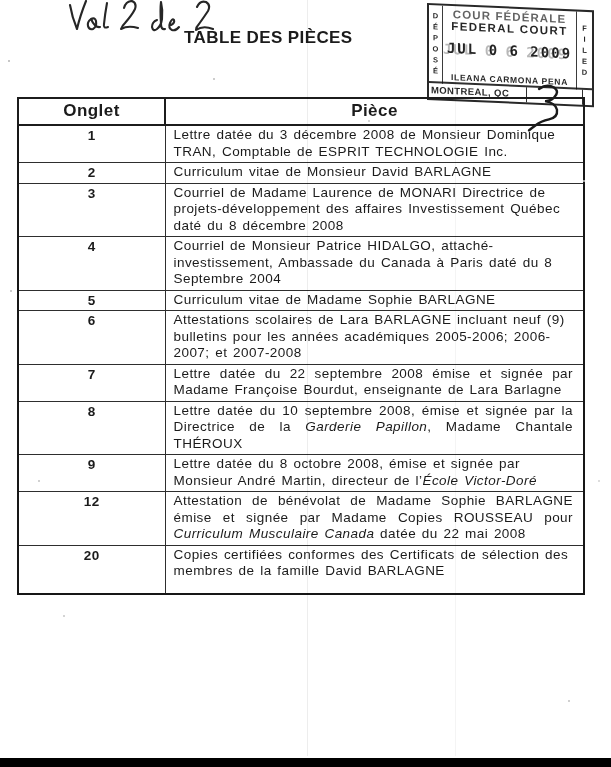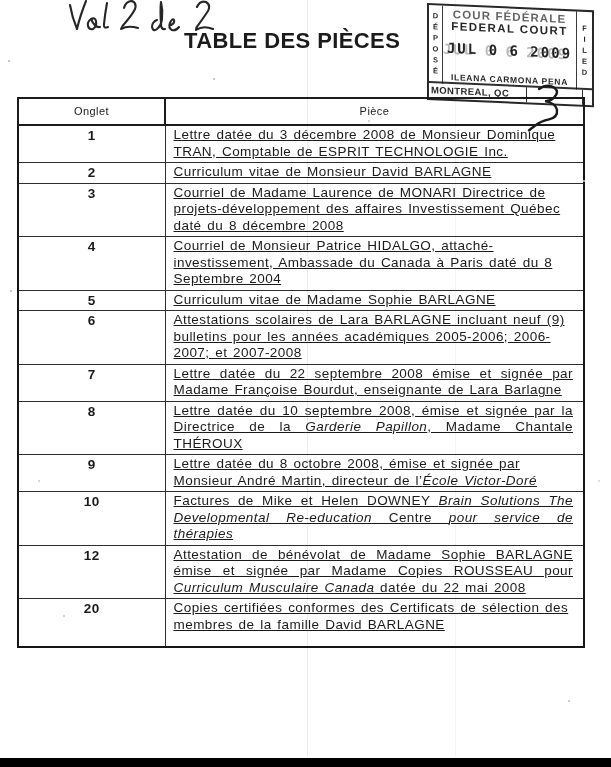--- a/index.html
+++ b/index.html
@@ -14,21 +14,21 @@
   }
   .sr{position:absolute;clip:rect(0 0 0 0);width:1px;height:1px;overflow:hidden;white-space:nowrap;}
 
   
   .hw-note{position:absolute;left:62px;top:-2px;width:160px;height:42px;}
   .hw-note svg path{fill:none;stroke:#262626;stroke-width:2.1;stroke-linecap:round;stroke-linejoin:round;}
 
   
   .doc-title{
     position:absolute;left:184px;top:28px;
-    font-size:22px;font-weight:bold;letter-spacing:.4px;
+    font-size:17px;font-weight:bold;letter-spacing:.4px;
   }
 
   
   .fold-line{position:absolute;top:0;width:1px;height:756px;pointer-events:none;}
   .fold-1{left:307px;background:rgba(0,0,0,.07);}
   .fold-2{left:455px;background:rgba(0,0,0,.045);}
   .scan-edge-bar{position:absolute;left:0;bottom:0;width:611px;height:9px;background:#000;}
   .scan-noise{
     position:absolute;left:8px;top:60px;width:2px;height:2px;background:#b5b5b5;border-radius:50%;
     box-shadow:30px 420px 0 #c2c2c2, 2px 230px 0 #bbb, 575px 120px 0 #c8c8c8,
@@ -38,29 +38,29 @@
 
   
   table.pieces{
     position:absolute;left:17px;top:97px;width:568px;
     border-collapse:collapse;table-layout:fixed;
     font-size:13.5px;line-height:16.5px;letter-spacing:.45px;word-spacing:1.5px;
   }
   table.pieces col.c-onglet{width:147px;}
   table.pieces th{
     border:2px solid #1c1c1c;
-    font-size:11px;font-weight:normal;text-align:center;
+    font-size:17px;font-weight:bold;text-align:center;
     height:23px;padding:1px 2px;
   }
   table.pieces td{
     border:1.5px solid #2e2e2e;
     vertical-align:top;
   }
   td.onglet{text-align:center;font-weight:bold;padding:2px 2px 1px;}
-  td.piece{padding:1px 10px 2px 8px;text-decoration:underline;}
+  td.piece{padding:1px 10px 2px 8px;}
   td.piece.justify{text-align:justify;}
   td.piece em{font-style:italic;}
   tr:last-child td{padding-bottom:13px;}
   table.pieces{border:2px solid #161616;}
 
   
   .stamp{
     position:absolute;left:427px;top:3px;width:163px;height:93px;
     border:2.5px solid rgba(10,10,10,.88);
     background:rgba(255,255,255,.93);
@@ -181,24 +181,20 @@
         </tr>
         <tr>
           <td class="onglet">8</td>
           <td class="piece justify"><span>Lettre datée du 10 septembre 2008, émise et signée par la Directrice de la </span><em>Garderie Papillon</em><span>, Madame Chantale THÉROUX</span></td>
         </tr>
         <tr>
           <td class="onglet">9</td>
           <td class="piece"><span>Lettre datée du 8 octobre 2008, émise et signée par Monsieur André Martin, directeur de l’</span><em>École Victor-Doré</em></td>
         </tr>
         <tr>
-          <td class="onglet">10</td>
-          <td class="piece justify"><span>Factures de Mike et Helen DOWNEY </span><em>Brain Solutions The Developmental Re-education</em><span> Centre </span><em>pour service de thérapies</em></td>
-        </tr>
-        <tr>
           <td class="onglet">12</td>
           <td class="piece justify"><span>Attestation de bénévolat de Madame Sophie BARLAGNE émise et signée par Madame Copies ROUSSEAU pour </span><em>Curriculum Musculaire Canada</em><span> datée du 22 mai 2008</span></td>
         </tr>
         <tr>
           <td class="onglet">20</td>
           <td class="piece"><span>Copies certifiées conformes des Certificats de sélection des membres de la famille David BARLAGNE</span></td>
         </tr>
       </tbody>
   </table>
 

